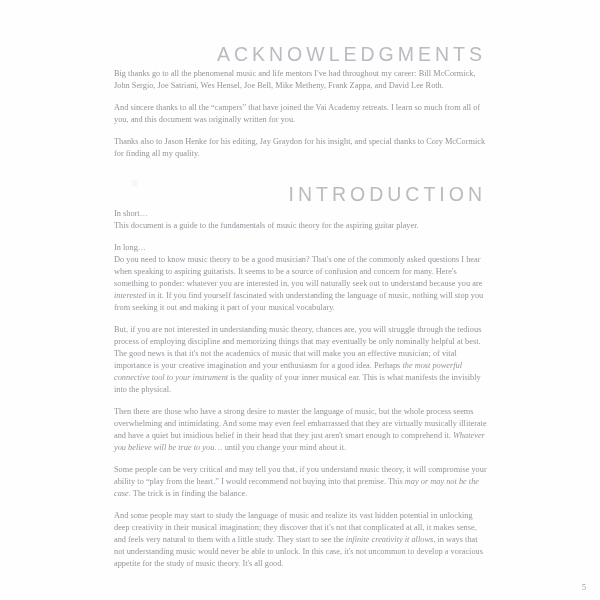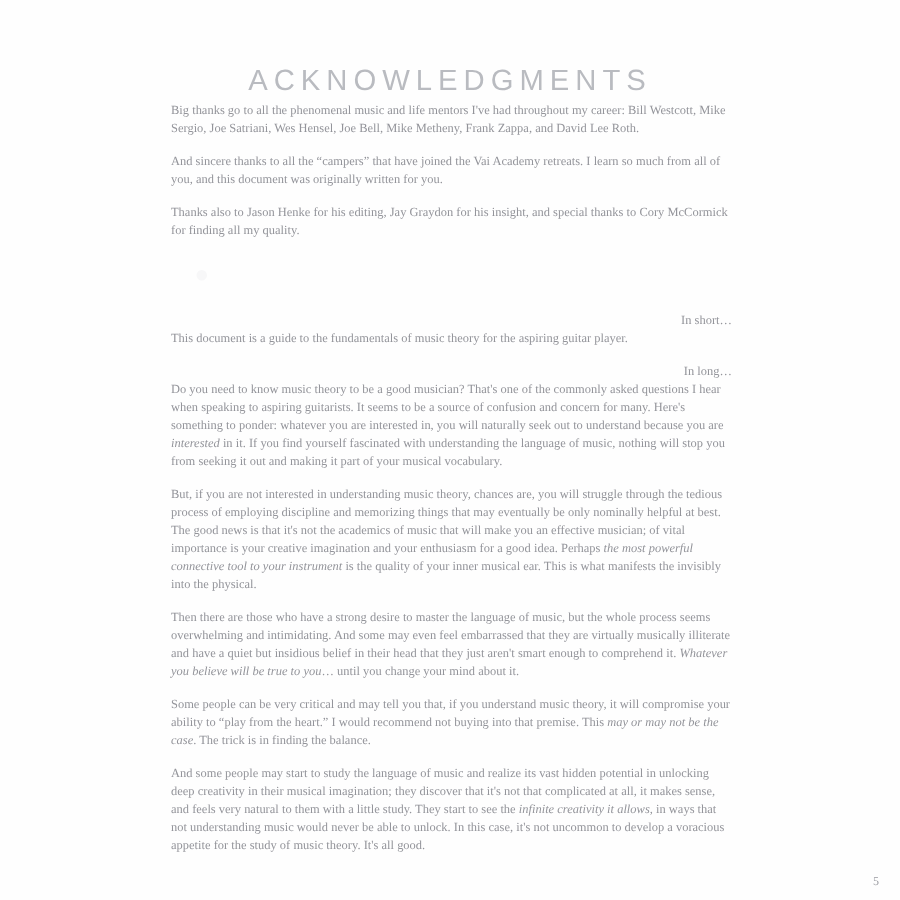--- a/index.html
+++ b/index.html
@@ -20,21 +20,21 @@
     width: 600px;
     height: 600px;
     background: #fefefe;
   }
   h1.section-title {
     font-family: "Liberation Sans", sans-serif;
     font-weight: 300;
     font-size: 19.5px;
     letter-spacing: 4.0px;
     color: #b9bbc0;
-    text-align: center;
+    text-align: right;
     margin: 0;
     padding: 0;
     line-height: 1.1;
     white-space: nowrap;
   }
   .title-ack {
     position: absolute;
     left: 114px;
     top: 44px;
     width: 372px;
@@ -57,21 +57,20 @@
   p.para {
     margin: 0 0 10px 0;
     font-size: 8.3px;
     line-height: 12.0px;
     color: #93949a;
     text-align: left;
     letter-spacing: 0.01px;
   }
   p.tight {
     margin-bottom: 0;
-    text-align: right;
   }
   .block-ack {
     position: absolute;
     left: 114px;
     top: 68px;
     width: 374px;
   }
   .block-intro {
     position: absolute;
     left: 114px;
@@ -92,27 +91,30 @@
 </head>
 <body>
 
 <div class="page">
 
   <div class="title-ack">
     <h1 class="section-title">ACKNOWLEDGMENTS</h1>
   </div>
 
   <div class="block-ack">
-    <p class="para">Big thanks go to all the phenomenal music and life mentors I've had throughout my career: Bill Westcott, Mike Sergio, Joe Satriani, Wes Hensel, Joe Bell, Mike Metheny, Frank Zappa, and David Lee Roth.</p>
+    <p class="para">Big thanks go to all the phenomenal music and life mentors I've had throughout my career: Bill McCormick, John Sergio, Joe Satriani, Wes Hensel, Joe Bell, Mike Metheny, Frank Zappa, and David Lee Roth.</p>
     <p class="para">And sincere thanks to all the “campers” that have joined the Vai Academy retreats. I learn so much from all of you, and this document was originally written for you.</p>
     <p class="para">Thanks also to Jason Henke for his editing, Jay Graydon for his insight, and special thanks to Cory McCormick for finding all my quality.</p>
   </div>
 
   <div class="artifact-mark"></div>
 
+  <div class="title-intro">
+    <h1 class="section-title">INTRODUCTION</h1>
+  </div>
 
   <div class="block-intro">
     <p class="para tight">In short…</p>
     <p class="para">This document is a guide to the fundamentals of music theory for the aspiring guitar player.</p>
     <p class="para tight">In long…</p>
     <p class="para">Do you need to know music theory to be a good musician? That's one of the commonly asked questions I hear when speaking to aspiring guitarists. It seems to be a source of confusion and concern for many. Here's something to ponder: whatever you are interested in, you will naturally seek out to understand because you are <em>interested</em> in it. If you find yourself fascinated with understanding the language of music, nothing will stop you from seeking it out and making it part of your musical vocabulary.</p>
     <p class="para">But, if you are not interested in understanding music theory, chances are, you will struggle through the tedious process of employing discipline and memorizing things that may eventually be only nominally helpful at best. The good news is that it's not the academics of music that will make you an effective musician; of vital importance is your creative imagination and your enthusiasm for a good idea. Perhaps <em>the most powerful connective tool to your instrument</em> is the quality of your inner musical ear. This is what manifests the invisibly into the physical.</p>
     <p class="para">Then there are those who have a strong desire to master the language of music, but the whole process seems overwhelming and intimidating. And some may even feel embarrassed that they are virtually musically illiterate and have a quiet but insidious belief in their head that they just aren't smart enough to comprehend it. <em>Whatever you believe will be true to you</em>… until you change your mind about it.</p>
     <p class="para">Some people can be very critical and may tell you that, if you understand music theory, it will compromise your ability to “play from the heart.” I would recommend not buying into that premise. This <em>may or may not be the case</em>. The trick is in finding the balance.</p>
     <p class="para">And some people may start to study the language of music and realize its vast hidden potential in unlocking deep creativity in their musical imagination; they discover that it's not that complicated at all, it makes sense, and feels very natural to them with a little study. They start to see the <em>infinite creativity it allows</em>, in ways that not understanding music would never be able to unlock. In this case, it's not uncommon to develop a voracious appetite for the study of music theory. It's all good.</p>

